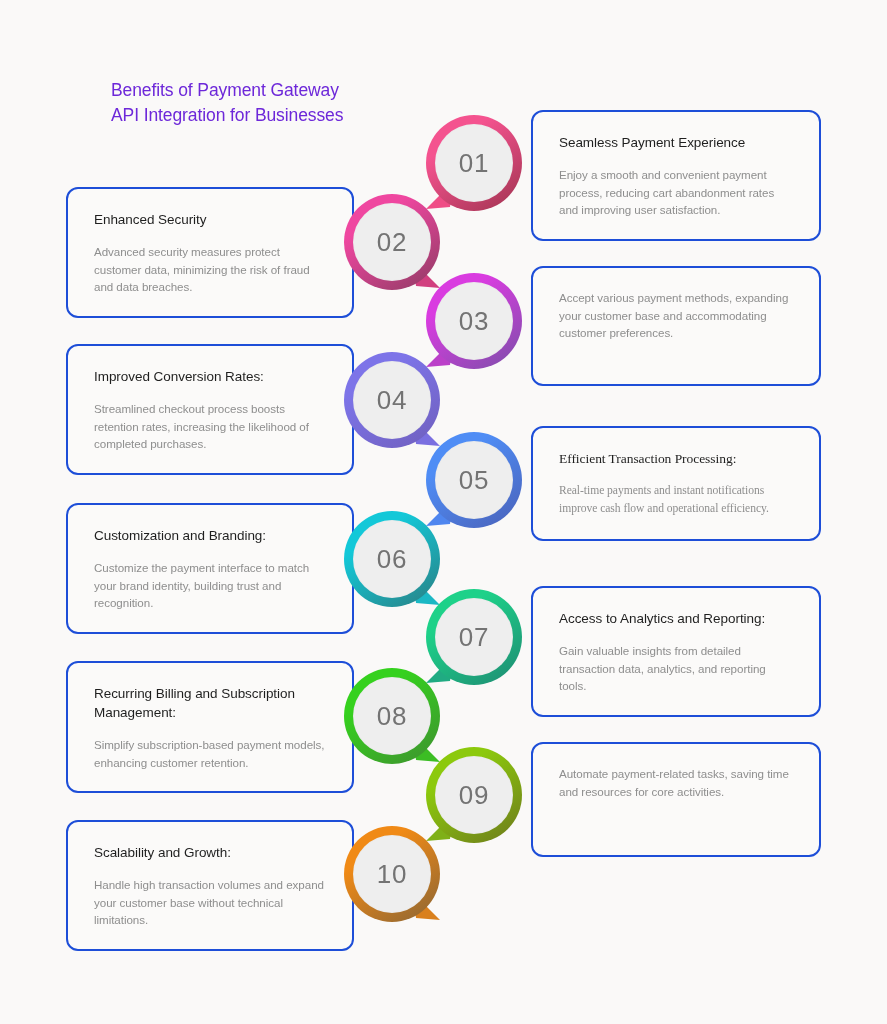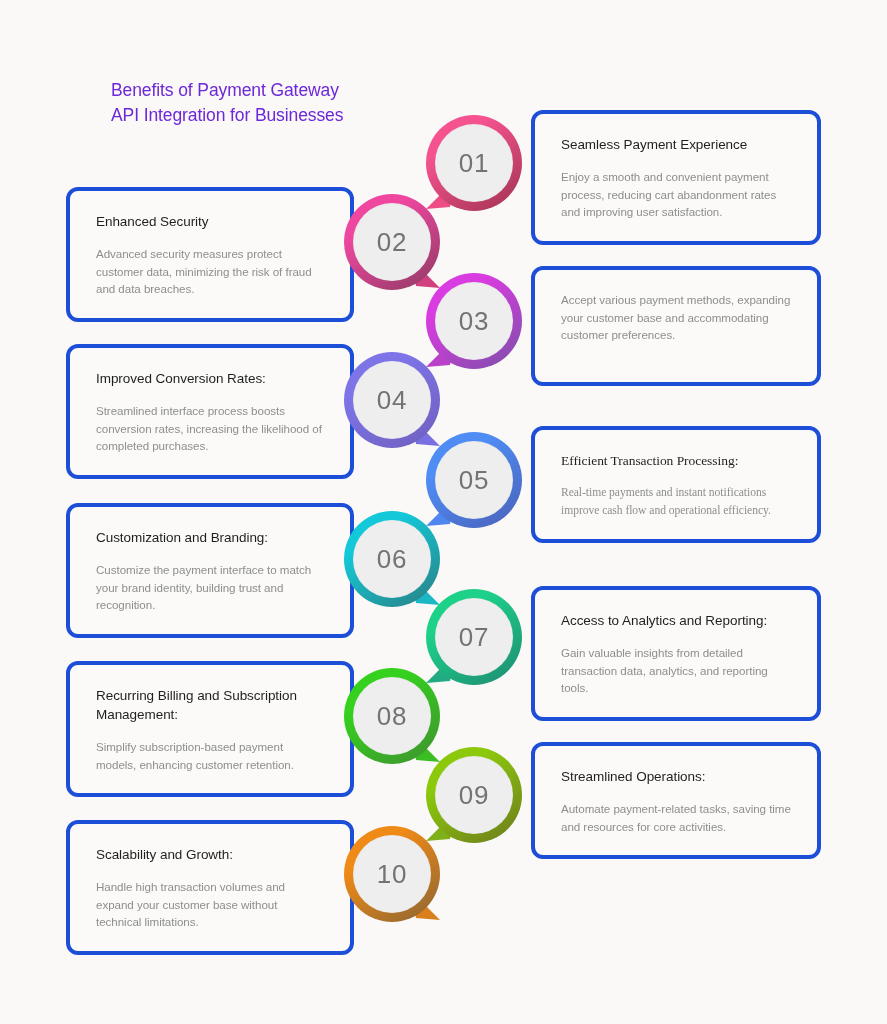--- a/index.html
+++ b/index.html
@@ -16,21 +16,21 @@
     position:absolute;left:111px;top:78px;width:300px;
     font-size:17.5px;line-height:25px;color:#6d28d9;
     letter-spacing:-0.1px;font-weight:400;
   }
   .title span{display:block;}
 
   
   .card{
     position:absolute;
     background:#fbfaf9;
-    border:4px solid #1d4ed8;
+    border:2px solid #1d4ed8;
     border-radius:12px;
     box-sizing:border-box;
     padding:21px 26px 20px 26px;
   }
   .card.left{left:66px;width:288px;}
   .card.right{left:531px;width:290px;}
   .card-title{
     font-size:13.5px;line-height:19px;color:#1f1f1f;
     letter-spacing:-0.05px;margin:0 0 14px 0;font-weight:400;
   }
@@ -83,40 +83,39 @@
       </div>
       <div class="card left" style="top: 187px; min-height: 117px;">
         <p class="card-title">Enhanced Security</p>
         <p class="card-body">Advanced security measures protect customer data, minimizing the risk of fraud and data breaches.</p>
       </div>
       <div class="card right" style="top: 266px; min-height: 120px;">
         <p class="card-body">Accept various payment methods, expanding your customer base and accommodating customer preferences.</p>
       </div>
       <div class="card left" style="top: 344px; min-height: 120px;">
         <p class="card-title">Improved Conversion Rates:</p>
-        <p class="card-body">Streamlined interface process boosts conversion rates, increasing the likelihood of completed purchases.</p>
+        <p class="card-body">Streamlined checkout process boosts retention rates, increasing the likelihood of completed purchases.</p>
       </div>
       <div class="card right" style="top: 426px; min-height: 115px; font-family: Liberation Serif, serif;">
         <p class="card-title">Efficient Transaction Processing:</p>
         <p class="card-body">Real-time payments and instant notifications improve cash flow and operational efficiency.</p>
       </div>
       <div class="card left" style="top: 503px; min-height: 120px;">
         <p class="card-title">Customization and Branding:</p>
         <p class="card-body">Customize the payment interface to match your brand identity, building trust and recognition.</p>
       </div>
       <div class="card right" style="top: 586px; min-height: 115px;">
         <p class="card-title">Access to Analytics and Reporting:</p>
         <p class="card-body">Gain valuable insights from detailed transaction data, analytics, and reporting tools.</p>
       </div>
       <div class="card left" style="top: 661px; min-height: 123px;">
         <p class="card-title">Recurring Billing and Subscription Management:</p>
         <p class="card-body">Simplify subscription-based payment models, enhancing customer retention.</p>
       </div>
       <div class="card right" style="top: 742px; min-height: 115px;">
-        <p class="card-title">Streamlined Operations:</p>
         <p class="card-body">Automate payment-related tasks, saving time and resources for core activities.</p>
       </div>
       <div class="card left" style="top: 820px; min-height: 120px;">
         <p class="card-title">Scalability and Growth:</p>
         <p class="card-body">Handle high transaction volumes and expand your customer base without technical limitations.</p>
       </div>
     </div>
   <div id="bubbles-layer">
       <div class="bubble point-left" style="left: 426px; top: 115px;">
         <div class="tail">

